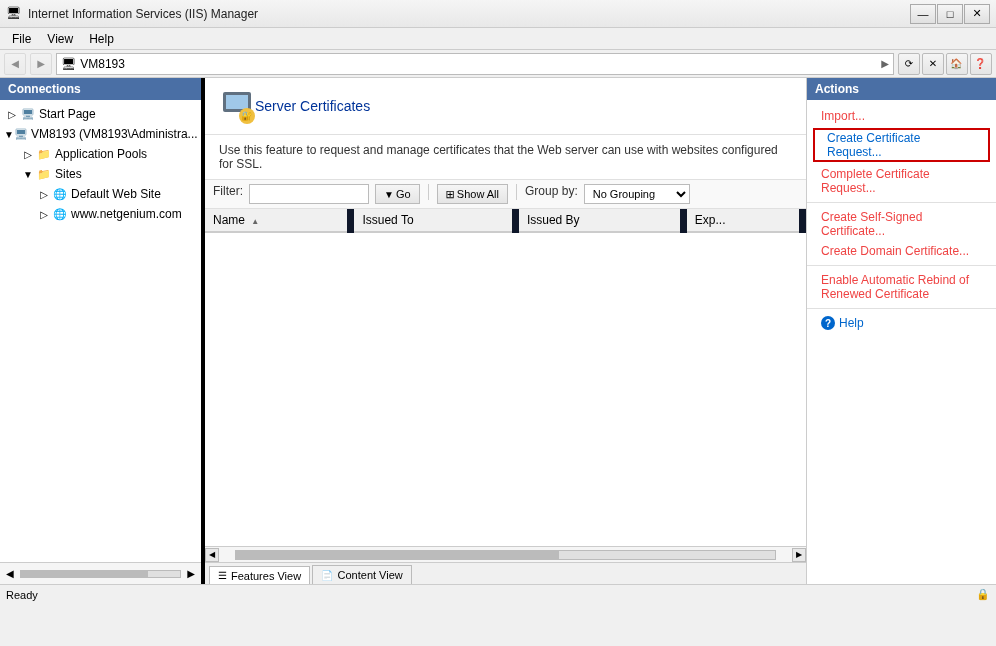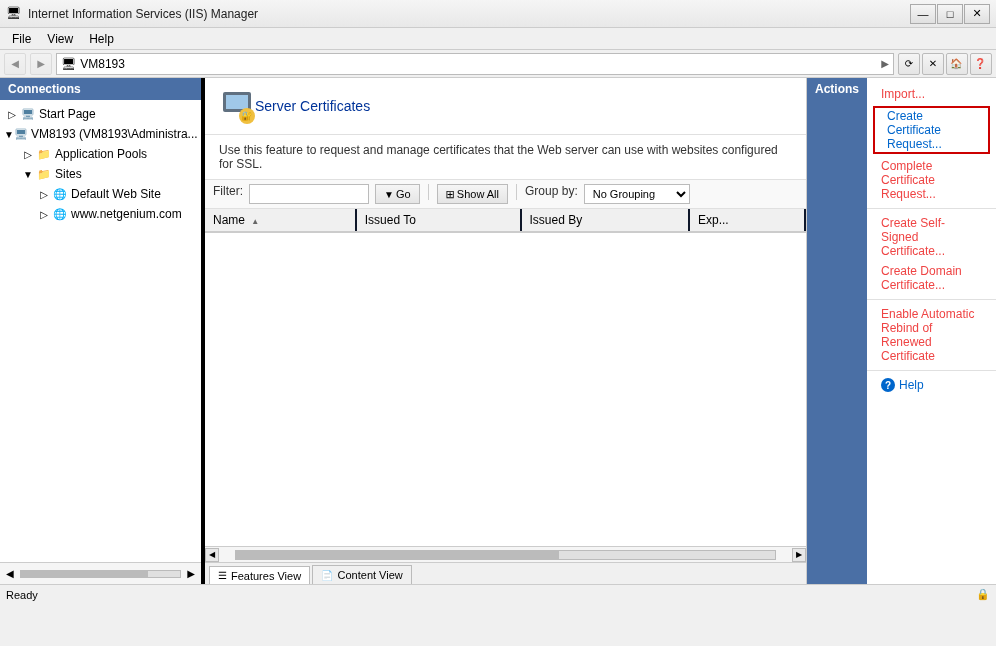--- a/index.html
+++ b/index.html
@@ -97,21 +97,21 @@
     .filter-input { height: 20px; border: 1px solid #bbb; padding: 0 4px; font-size: 11px; width: 120px; }
     .filter-btn { height: 20px; padding: 0 8px; border: 1px solid #bbb; background: linear-gradient(to bottom, #f5f5f5, #e5e5e5); cursor: pointer; font-size: 11px; display: flex; align-items: center; gap: 2px; }
     .separator { width: 1px; height: 16px; background: #ccc; margin: 0 2px; }
     .groupby-label { font-size: 12px; color: #333; }
     .groupby-select { height: 20px; border: 1px solid #bbb; font-size: 11px; padding: 0 4px; background: white; }
 
     
     .table-area { flex: 1; overflow: auto; position: relative; }
     table { width: 100%; border-collapse: collapse; font-size: 12px; }
     thead tr { background: #f0f0f0; }
-    th { padding: 4px 8px; text-align: left; border-bottom: 2px solid #ccc; border-right: 2px solid #0f172a; font-weight: normal; font-size: 12px; cursor: pointer; white-space: nowrap; }
+    th { padding: 4px 8px; text-align: left; border-bottom: 2px solid #ccc; border-right: 7px solid #0f172a; font-weight: normal; font-size: 12px; cursor: pointer; white-space: nowrap; }
     th .sort-arrow { font-size: 8px; margin-left: 3px; color: #666; }
     
     
     .h-scroll-area {
       height: 16px;
       background: #f5f5f5;
       border-top: 1px solid #ccc;
       display: flex; align-items: center;
     }
     .h-scroll-track {
@@ -146,21 +146,21 @@
     }
     .tab-btn:not(.active) { background: #f0f0f0; }
     .tab-btn.active { background: white; border-bottom: 1px solid white; position: relative; top: 1px; }
     .tab-icon { font-size: 10px; }
 
     
     .actions-panel {
       width: 190px;
       background: white;
       border-left: 1px solid #ccc;
-      display: flex; flex-direction: row;
+      display: flex; flex-direction: column;
     }
     .actions-header {
       background: #4a6fa5;
       color: white;
       padding: 4px 8px;
       font-size: 12px; font-weight: bold;
     }
     .actions-list { padding: 6px 0; }
     .action-link {
       display: block; padding: 3px 14px;

